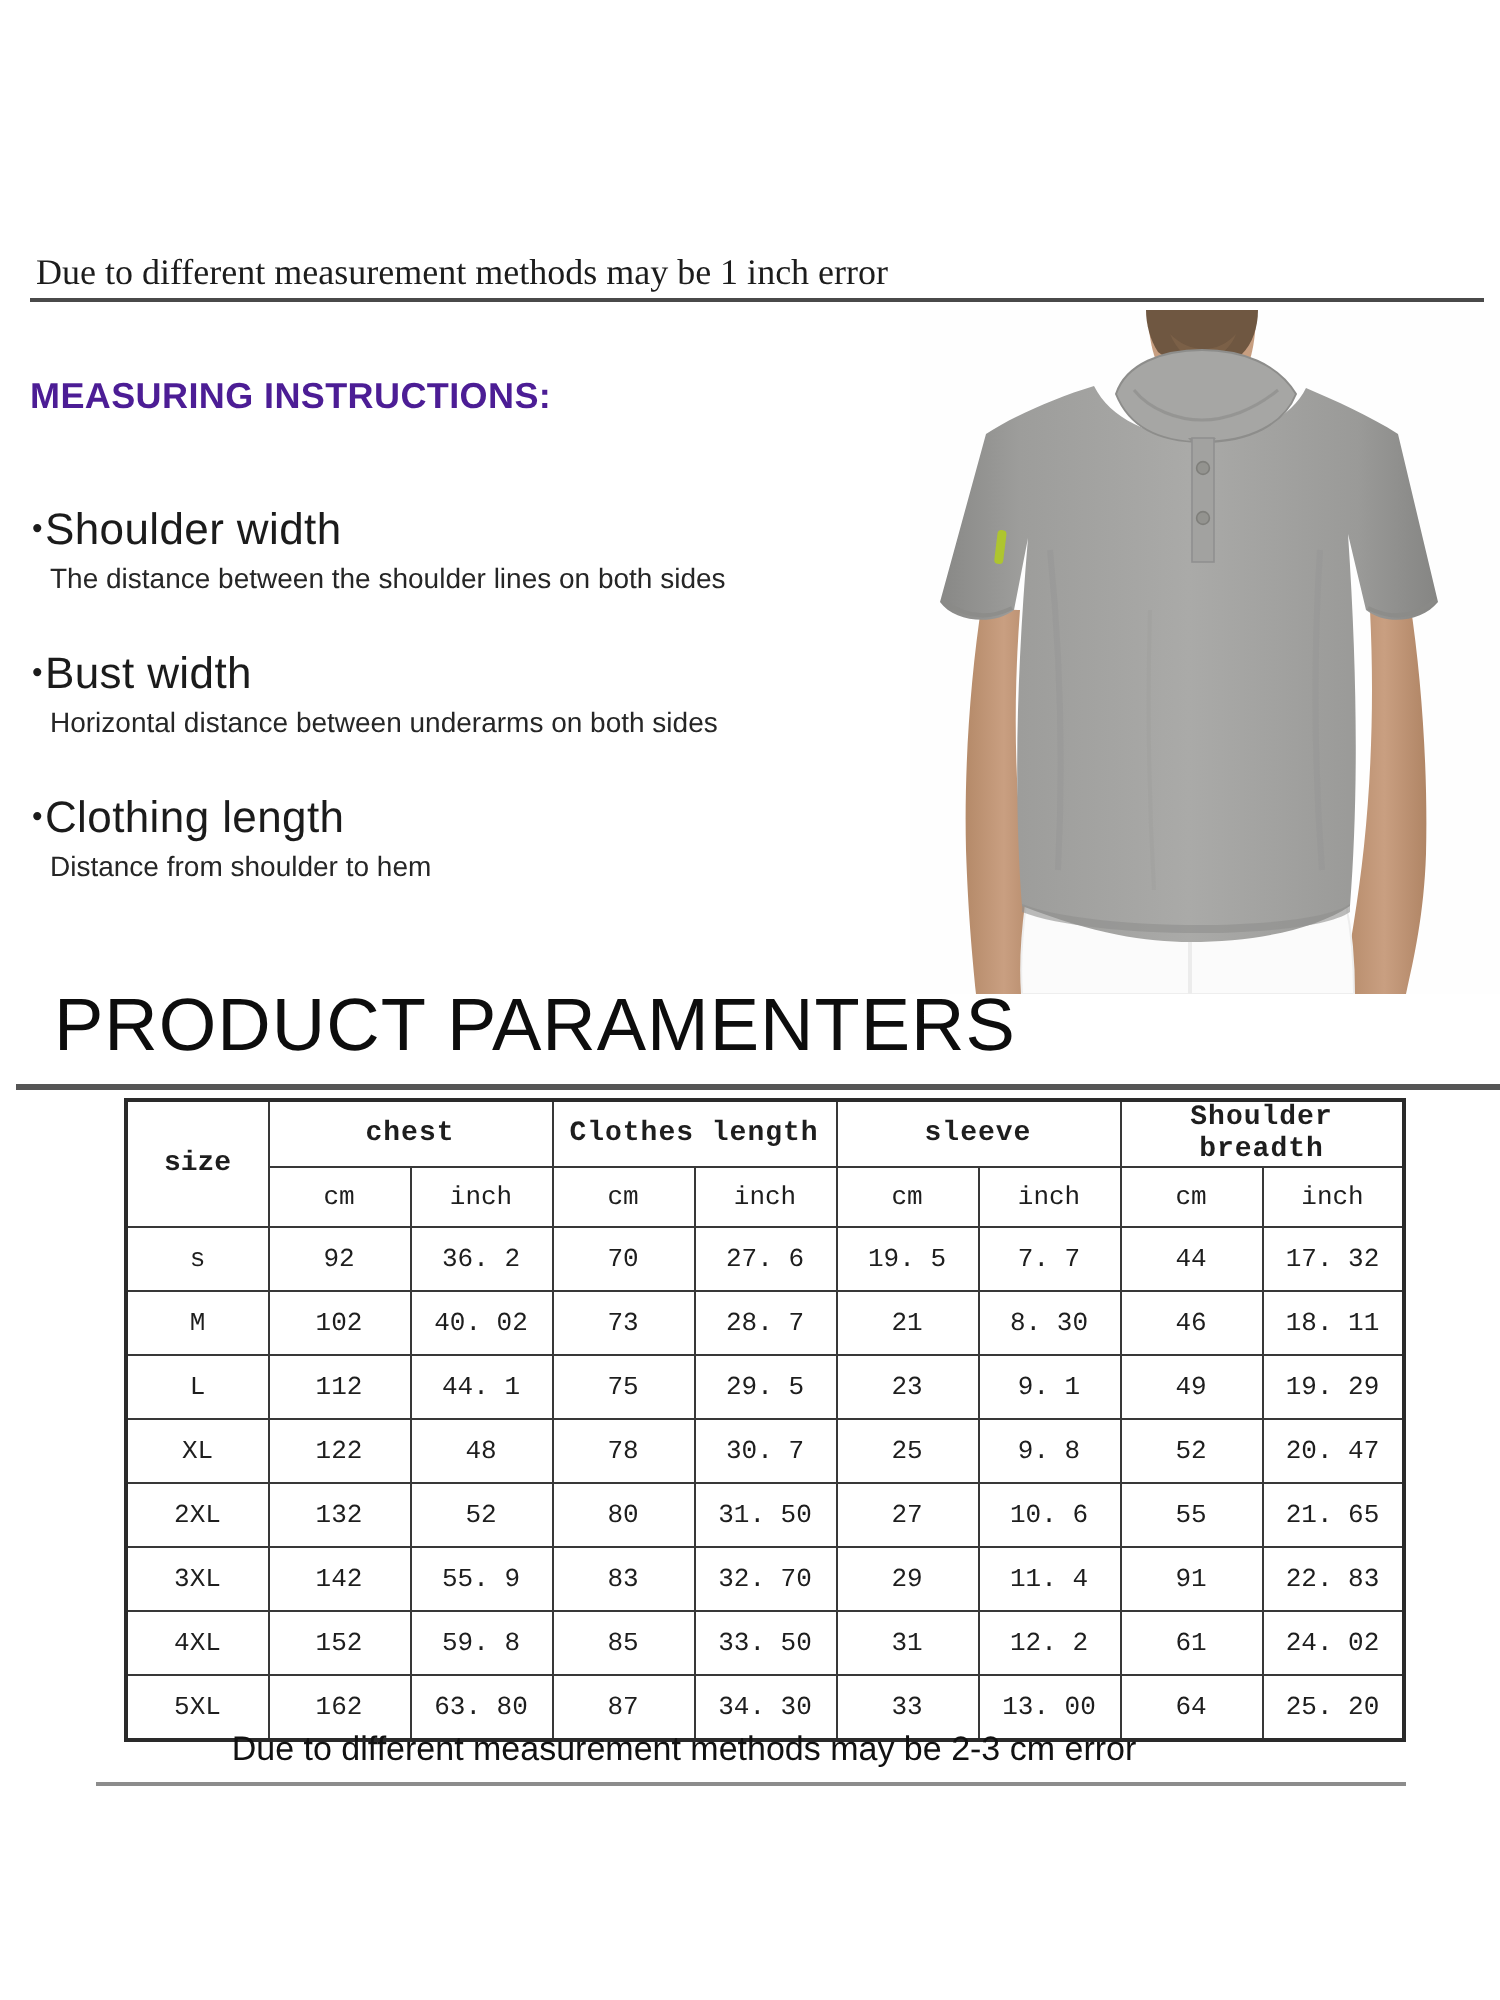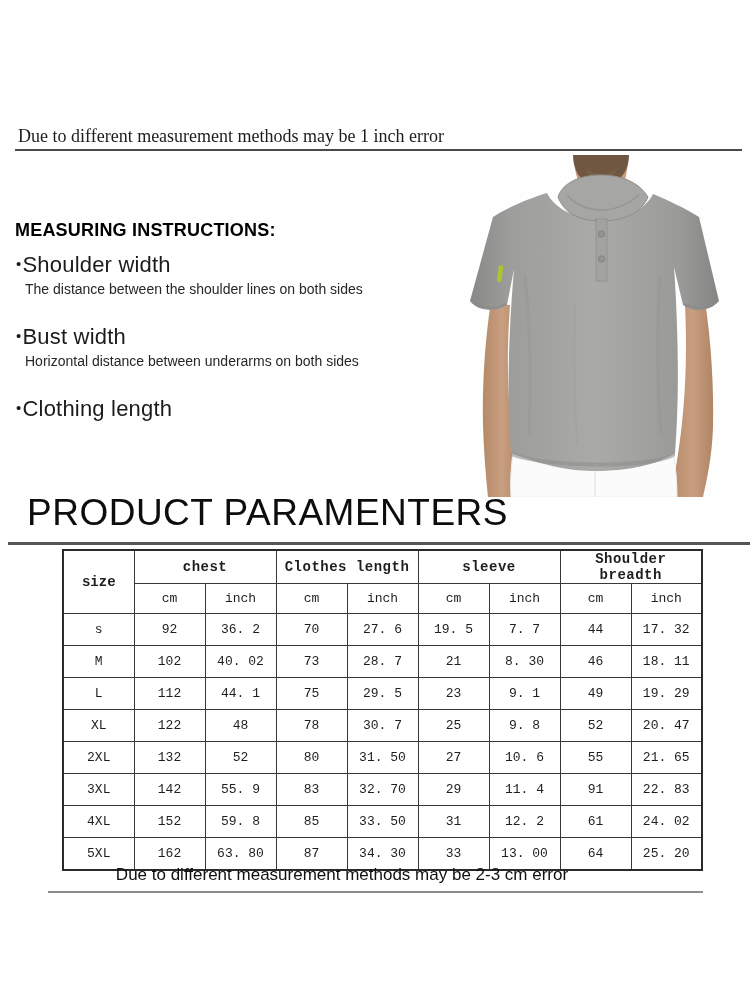--- a/index.html
+++ b/index.html
@@ -7,22 +7,22 @@
         font-family:"Liberation Sans",sans-serif;color:#111;}
 
   
   .main-title{position:absolute;left:17px;top:76px;font-size:41px;font-weight:900;
               letter-spacing:.5px;white-space:pre;color:#0d0d0d;}
   .main-subtitle{position:absolute;left:18px;top:126px;font-family:"Liberation Serif",serif;
                  font-size:18px;color:#1c1c1c;}
   .rule1{position:absolute;left:15px;top:149px;width:727px;height:2px;background:#4a4a4a;}
 
   
-  .mi-heading{position:absolute;left:15px;top:220px;font-size:18px;font-weight:800;
-              letter-spacing:.2px;color:#000000;}
+  .mi-heading{position:absolute;left:15px;top:188px;font-size:18px;font-weight:800;
+              letter-spacing:.2px;color:#4c1d95;}
   .mi-list{position:absolute;left:16px;top:252px;width:400px;}
   .mi-item{margin-bottom:27px;}
   .mi-termline{font-size:22px;color:#1b1b1b;letter-spacing:.2px;}
   .mi-bullet{font-size:15px;vertical-align:3px;margin-right:1px;}
   .mi-desc{margin:3px 0 0 9px;font-size:14px;color:#262626;}
 
   
   .photo{position:absolute;left:455px;top:155px;width:295px;height:342px;}
 
   
@@ -62,20 +62,21 @@
       <div class="mi-desc">The distance between the shoulder lines on both sides</div>
     </div>
 
     <div class="mi-item">
       <div class="mi-termline"><span class="mi-bullet">•</span><span>Bust width</span></div>
       <div class="mi-desc">Horizontal distance between underarms on both sides</div>
     </div>
 
     <div class="mi-item">
       <div class="mi-termline"><span class="mi-bullet">•</span><span>Clothing length</span></div>
+      <div class="mi-desc">Distance from shoulder to hem</div>
     </div>
   </div>
 
   <svg class="photo" viewBox="0 0 295 342" xmlns="http://www.w3.org/2000/svg" preserveAspectRatio="xMidYMid meet">
     <defs>
       <linearGradient id="gshirt" x1="0" y1="0" x2="1" y2="0">
         <stop offset="0" stop-color="#888886"></stop>
         <stop offset="0.16" stop-color="#9d9d9b"></stop>
         <stop offset="0.5" stop-color="#aaaaa8"></stop>
         <stop offset="0.84" stop-color="#9a9a98"></stop>

